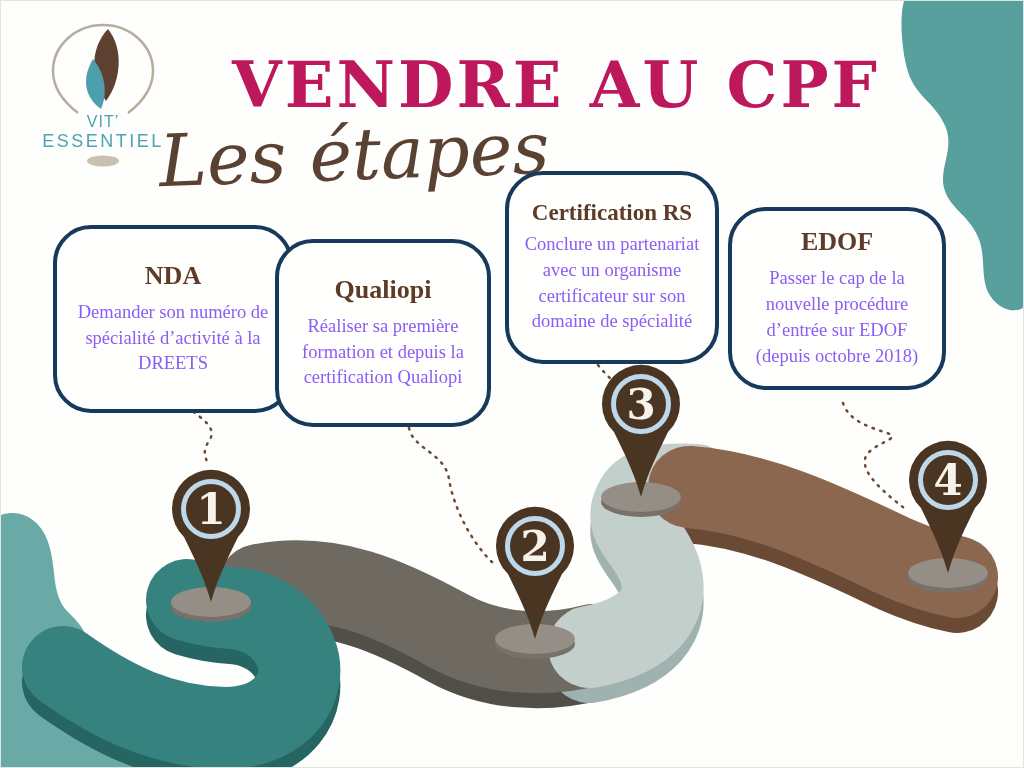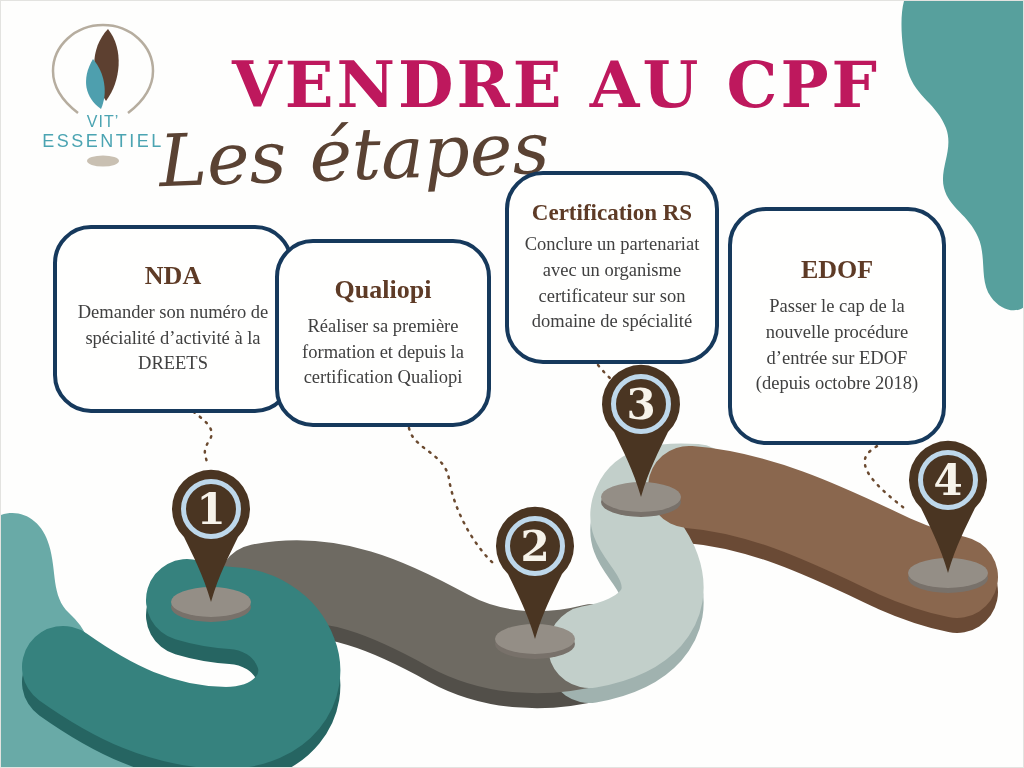--- a/index.html
+++ b/index.html
@@ -35,26 +35,26 @@
     display:flex; flex-direction:column; justify-content:center;
     padding:12px 10px;
   }
   .step-title {
     font-family:"Liberation Serif", serif; font-weight:700;
     font-size:26px; color:#5e3b26; margin:0 0 9px 0;
   }
   .step-title.small { font-size:23px; margin-bottom:6px; }
   .step-desc {
     font-family:"Liberation Serif", serif; font-size:18.5px;
-    color:#404040; line-height:1.4; margin:0;
+    color:#8b5cf6; line-height:1.4; margin:0;
   }
   #box-1 { left:52px;  top:224px; width:240px; height:188px; }
   #box-2 { left:274px; top:238px; width:216px; height:188px; }
   #box-3 { left:488px; top:170px; width:214px; height:193px; padding:2px 8px;margin-left:16px; }
-  #box-4 { left:727px; top:206px; width:218px; height:238px;align-items:center; }
+  #box-4 { left:727px; top:206px; width:218px; height:183px;align-items:center; }
 
   
   .pin-number {
     font-family:"DejaVu Serif", serif; font-weight:700; font-size:42px;
     fill:#f7f3ea; text-anchor:middle;
   }
   .logo-text { font-family:"Liberation Sans", sans-serif; fill:#4ba4b2; text-anchor:middle; }
 </style>
 </head>
 <body>

